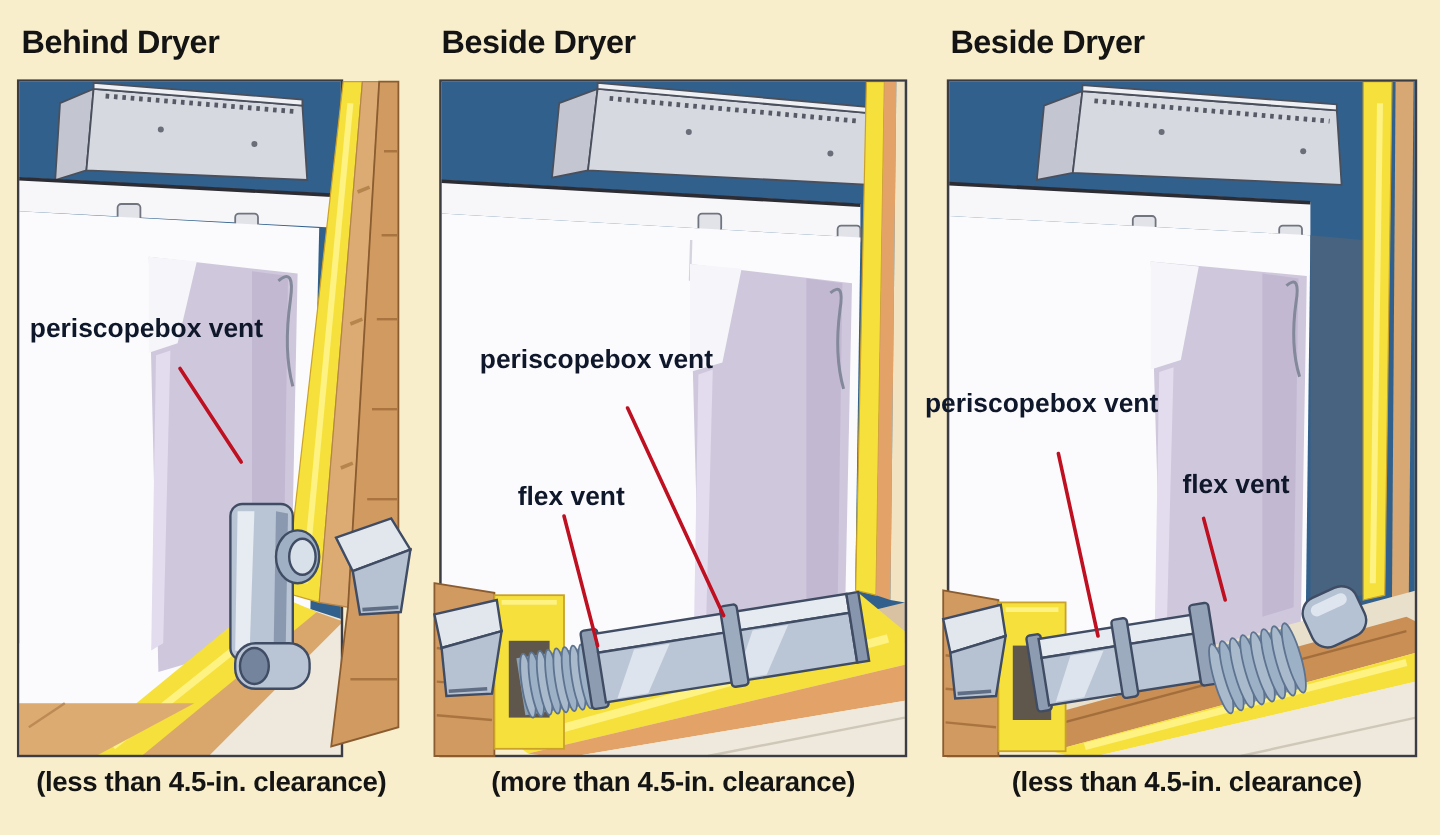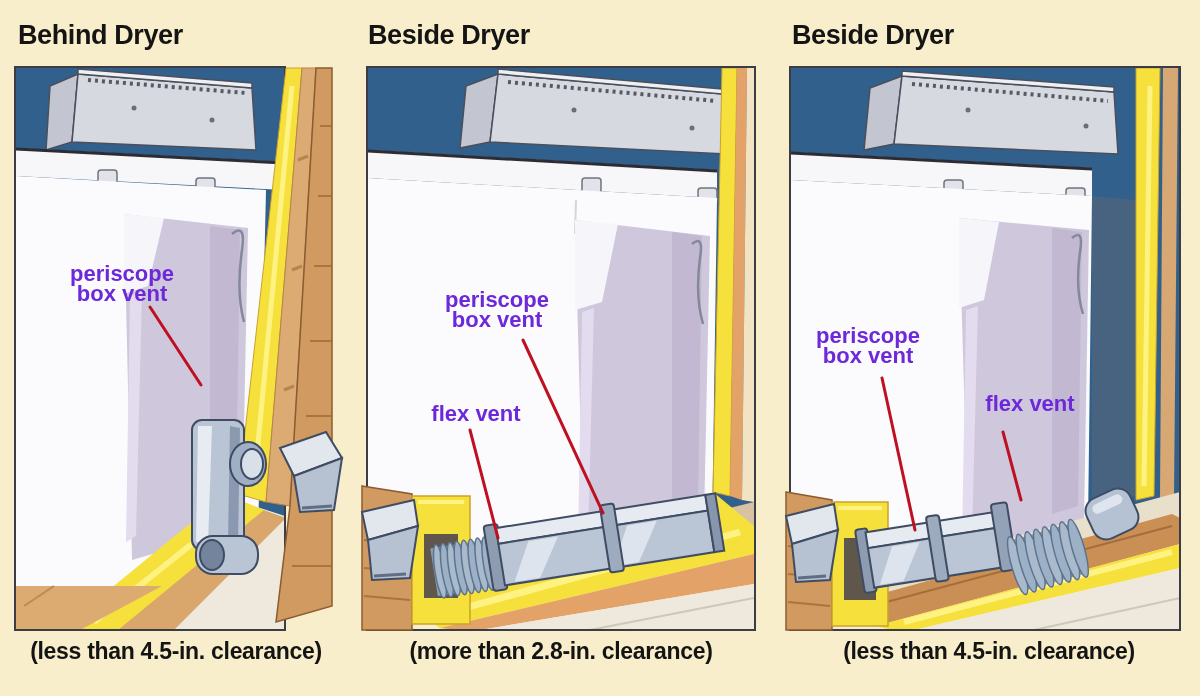--- a/index.html
+++ b/index.html
@@ -2,22 +2,22 @@
 <html><head>
 <meta charset="utf-8">
 <style>
   html,body{margin:0;padding:0;background:#f8eecb;}
   .canvas{position:relative;width:1200px;height:696px;background:#f8eecb;overflow:hidden;
           font-family:"Liberation Sans",sans-serif;}
   .panel{position:absolute;top:0;height:696px;}
   .panel-title{position:absolute;top:20px;margin:0;font-size:27px;font-weight:700;
                letter-spacing:-0.4px;color:#141414;white-space:nowrap;}
   .art{position:absolute;top:66px;left:0;}
-  .vent-label{position:absolute;display:flex;flex-direction:column;align-items:center;
-              font-size:22px;font-weight:700;line-height:20px;color:#6d28d9;
+  .vent-label{position:absolute;display:flex;flex-direction:row;align-items:center;
+              font-size:22px;font-weight:700;line-height:20px;color:#0f172a;
               transform:translateX(-50%);white-space:nowrap;}
   .caption{position:absolute;top:634px;margin:4px;font-size:23px;font-weight:700;
            letter-spacing:-0.3px;color:#141414;text-align:center;}
 </style>
 </head>
 <body>
 
 <div class="canvas">
 
   <section class="panel" style="left:14px;width:346px;">
@@ -208,21 +208,21 @@
     </svg>
 
     <div class="vent-label" style="left:137px;top:290px;">
       <span>periscope</span>
       <span>box vent</span>
     </div>
     <div class="vent-label" style="left:116px;top:404px;">
       <span>flex vent</span>
     </div>
 
-    <p class="caption" style="left:0;width:394px;">(more than 2.8-in. clearance)</p>
+    <p class="caption" style="left:0;width:394px;">(more than 4.5-in. clearance)</p>
   </section>
 
   <section class="panel" style="left:784px;width:404px;">
     <h2 class="panel-title" style="left:8px;">Beside Dryer</h2>
 
     <svg class="art" width="404" height="566" viewBox="0 0 404 566">
       <rect x="7" y="2" width="388" height="440" fill="#31608c"></rect>
 
       <g stroke="#4a4f5c" stroke-width="1.5">
         <polygon points="86,22 118,10 110,78 80,84" fill="#c3c6d1"></polygon>

